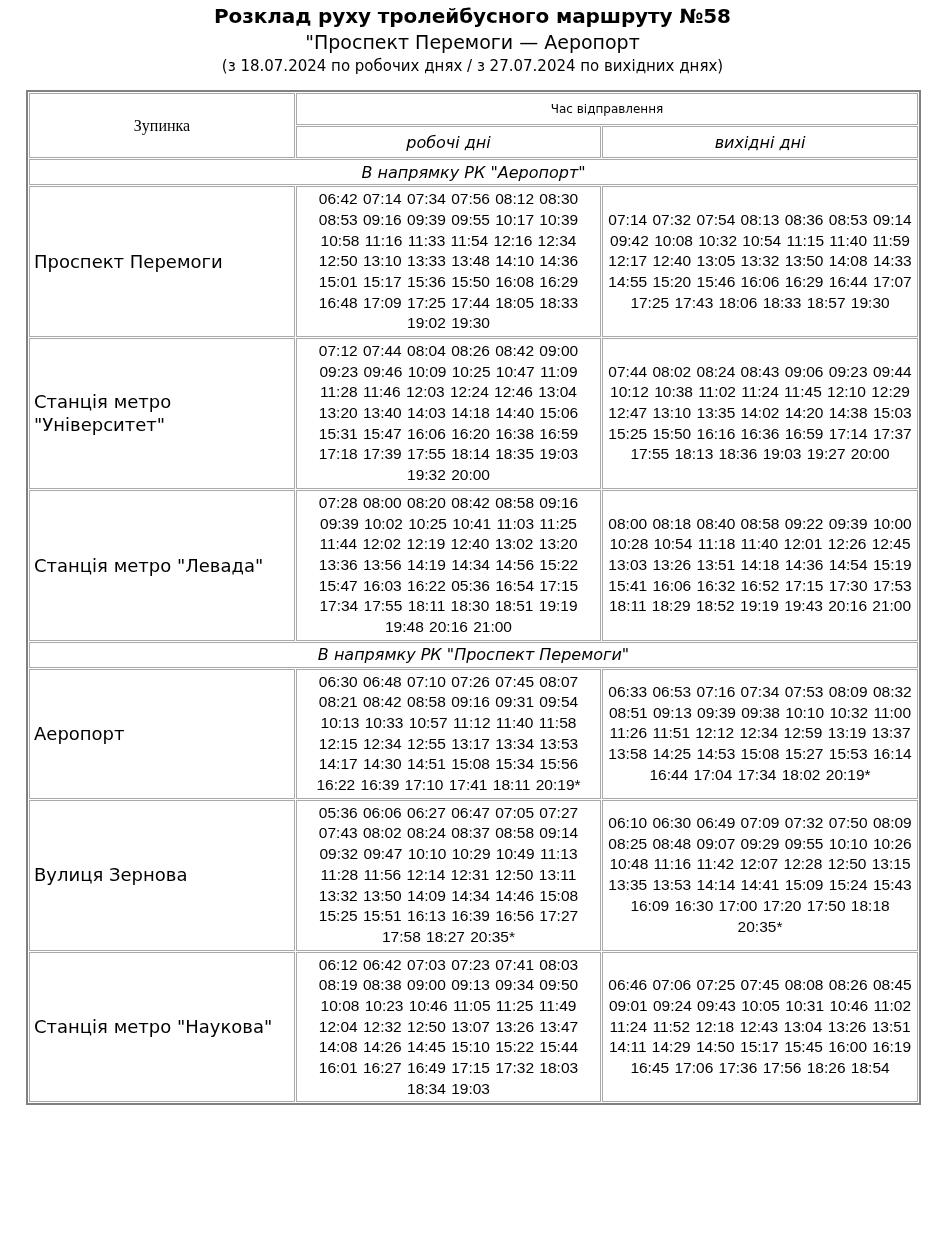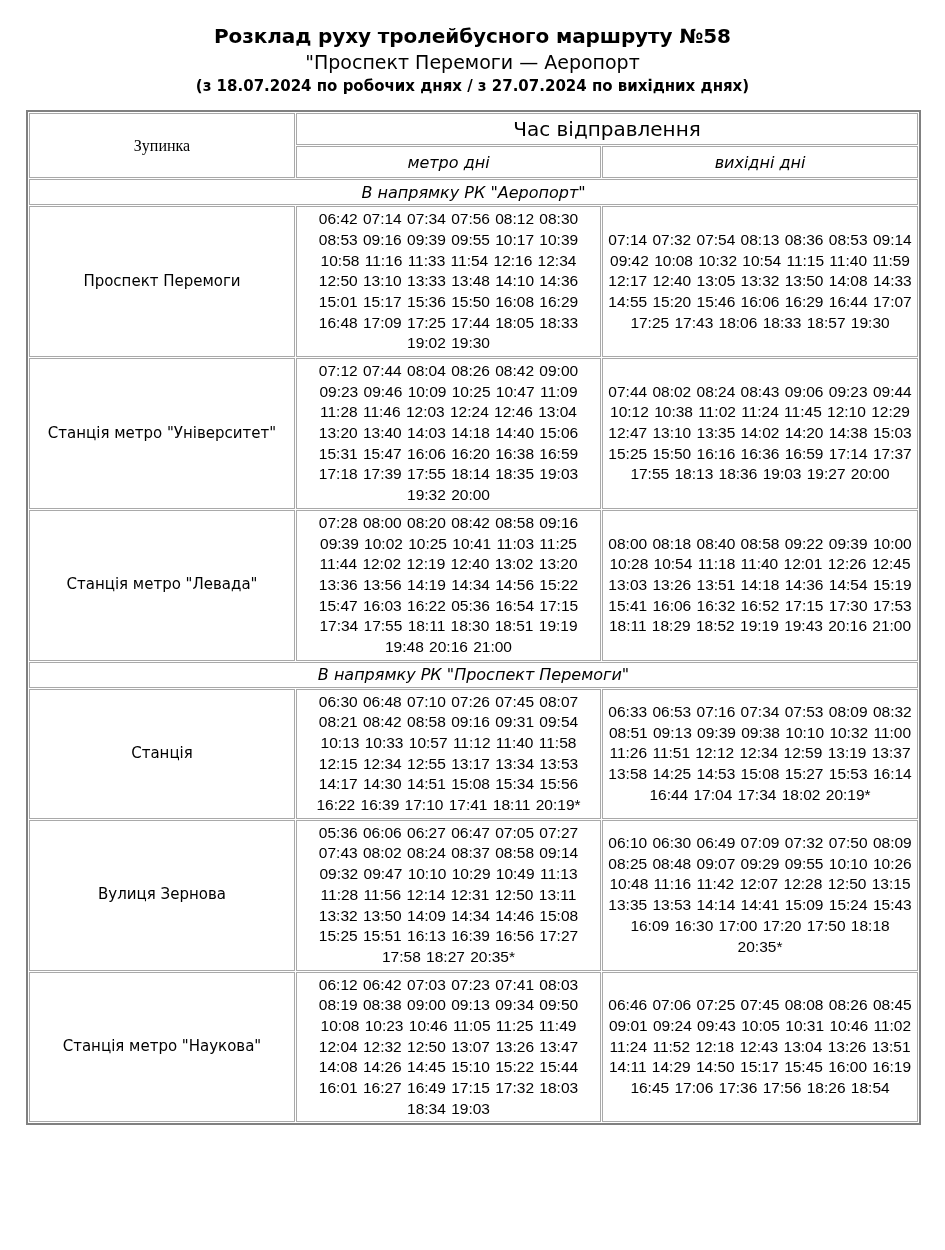--- a/index.html
+++ b/index.html
@@ -18,37 +18,37 @@
 
   .page {
     width: 945px;
     box-sizing: border-box;
     padding: 0;
   }
 
   
   .titles {
     text-align: center;
-    padding-top: 24px;
+    padding-top: 4px;
   }
   .title-main {
     font-size: 20px;
     font-weight: bold;
     line-height: 1.25;
     letter-spacing: -0.1px;
   }
   .title-sub {
     font-size: 19px;
     font-weight: normal;
     line-height: 1.3;
     margin-top: 1px;
   }
   .title-note {
     font-size: 15px;
-    font-weight: bold;
+    font-weight: normal;
     line-height: 1.3;
     margin-top: 2px;
   }
 
   
   .table-wrap {
     padding: 0 26px;
     margin-top: 14px;
   }
   table.schedule {
@@ -74,21 +74,21 @@
 
   
   .th-stop {
     text-align: center;
     font-size: 16px;
     font-weight: bold;
     height: 56px;
     font-family: Liberation Serif, serif;
   }
   .th-dep {
-    font-size: 20px;
+    font-size: 12px;
     font-weight: bold;
     height: 26px;
   }
   .th-daytype {
     text-align: center;
     font-size: 16px;
     font-style: italic;
     font-weight: normal;
     height: 26px;
   }
@@ -97,22 +97,22 @@
   .direction-row td {
     text-align: center;
     font-size: 16px;
     font-style: italic;
     padding: 4px 4px;
     height: 20px;
   }
 
   
   .stop-name {
-    text-align: center;
-    font-size: 15px;
+    text-align: left;
+    font-size: 18px;
     font-weight: bold;
     line-height: 1.3;
   }
 
   
   .times {
     text-align: center;
     font-size: 15.5px;
     line-height: 1.335;
     font-family: Liberation Sans, sans-serif;
@@ -141,21 +141,21 @@
         <col class="col-weekday">
         <col class="col-weekend">
       </colgroup>
       <tbody id="table-body">
 
       <tr>
             <th class="th-stop" rowspan="2">Зупинка</th>
             <th class="th-dep" colspan="2">Час відправлення</th>
           </tr>
           <tr>
-            <th class="th-daytype">метро дні</th>
+            <th class="th-daytype">робочі дні</th>
             <th class="th-daytype">вихідні дні</th>
           </tr>
           <tr class="direction-row">
             <td colspan="3">В напрямку РК "Аеропорт"</td>
           </tr>
           <tr class="data-row">
             <td class="stop-name">Проспект Перемоги</td>
             <td class="times weekday">06:42 07:14 07:34 07:56 08:12 08:30 08:53 09:16 09:39 09:55 10:17 10:39 10:58 11:16 11:33 11:54 12:16 12:34 12:50 13:10 13:33 13:48 14:10 14:36 15:01 15:17 15:36 15:50 16:08 16:29 16:48 17:09 17:25 17:44 18:05 18:33 19:02 19:30</td>
             <td class="times weekend">07:14 07:32 07:54 08:13 08:36 08:53 09:14 09:42 10:08 10:32 10:54 11:15 11:40 11:59 12:17 12:40 13:05 13:32 13:50 14:08 14:33 14:55 15:20 15:46 16:06 16:29 16:44 17:07 17:25 17:43 18:06 18:33 18:57 19:30</td>
           </tr>
@@ -166,21 +166,21 @@
           </tr>
           <tr class="data-row">
             <td class="stop-name">Станція метро "Левада"</td>
             <td class="times weekday">07:28 08:00 08:20 08:42 08:58 09:16 09:39 10:02 10:25 10:41 11:03 11:25 11:44 12:02 12:19 12:40 13:02 13:20 13:36 13:56 14:19 14:34 14:56 15:22 15:47 16:03 16:22 05:36 16:54 17:15 17:34 17:55 18:11 18:30 18:51 19:19 19:48 20:16 21:00</td>
             <td class="times weekend">08:00 08:18 08:40 08:58 09:22 09:39 10:00 10:28 10:54 11:18 11:40 12:01 12:26 12:45 13:03 13:26 13:51 14:18 14:36 14:54 15:19 15:41 16:06 16:32 16:52 17:15 17:30 17:53 18:11 18:29 18:52 19:19 19:43 20:16 21:00</td>
           </tr>
           <tr class="direction-row">
             <td colspan="3">В напрямку РК "Проспект Перемоги"</td>
           </tr>
           <tr class="data-row">
-            <td class="stop-name">Станція</td>
+            <td class="stop-name">Аеропорт</td>
             <td class="times weekday">06:30 06:48 07:10 07:26 07:45 08:07 08:21 08:42 08:58 09:16 09:31 09:54 10:13 10:33 10:57 11:12 11:40 11:58 12:15 12:34 12:55 13:17 13:34 13:53 14:17 14:30 14:51 15:08 15:34 15:56 16:22 16:39 17:10 17:41 18:11 20:19*</td>
             <td class="times weekend">06:33 06:53 07:16 07:34 07:53 08:09 08:32 08:51 09:13 09:39 09:38 10:10 10:32 11:00 11:26 11:51 12:12 12:34 12:59 13:19 13:37 13:58 14:25 14:53 15:08 15:27 15:53 16:14 16:44 17:04 17:34 18:02 20:19*</td>
           </tr>
           <tr class="data-row">
             <td class="stop-name">Вулиця Зернова</td>
             <td class="times weekday">05:36 06:06 06:27 06:47 07:05 07:27 07:43 08:02 08:24 08:37 08:58 09:14 09:32 09:47 10:10 10:29 10:49 11:13 11:28 11:56 12:14 12:31 12:50 13:11 13:32 13:50 14:09 14:34 14:46 15:08 15:25 15:51 16:13 16:39 16:56 17:27 17:58 18:27 20:35*</td>
             <td class="times weekend">06:10 06:30 06:49 07:09 07:32 07:50 08:09 08:25 08:48 09:07 09:29 09:55 10:10 10:26 10:48 11:16 11:42 12:07 12:28 12:50 13:15 13:35 13:53 14:14 14:41 15:09 15:24 15:43 16:09 16:30 17:00 17:20 17:50 18:18 20:35*</td>
           </tr>
           <tr class="data-row">
             <td class="stop-name">Станція метро "Наукова"</td>

